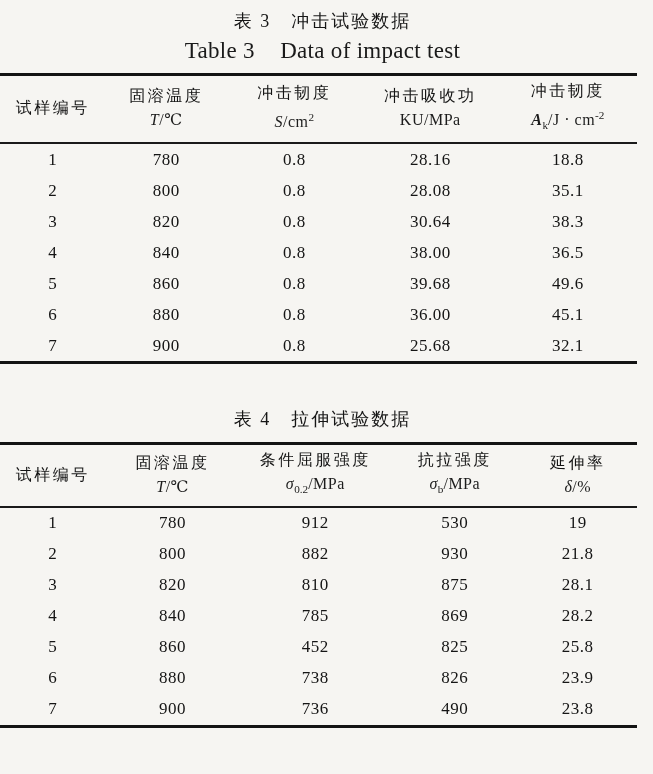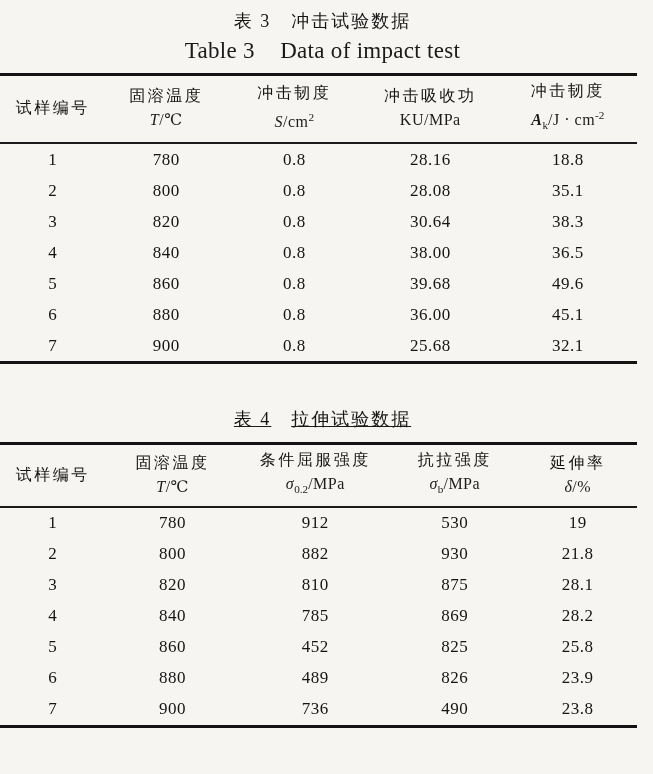--- a/index.html
+++ b/index.html
@@ -46,21 +46,21 @@
   .h-unit i.b { font-weight: bold; }
   .h-unit sub { font-size: 70%; vertical-align: -0.35em; letter-spacing: 0; }
   .h-unit sup { font-size: 70%; vertical-align: 0.55em; letter-spacing: 0; }
 
   table.dtable td {
     height: 31px; text-align: center; vertical-align: middle;
     font-size: 17px; letter-spacing: 0.5px; color: #151515;
     padding: 0;
   }
 
-  .table4-block { margin-top: 42px; text-decoration: underline; }
+  .table4-block { margin-top: 42px; }
 </style>
 </head>
 <body>
 
 <div class="page">
 
   <div class="caption-block">
     <div class="cap-zh">
       <span>表 3</span><span class="cap-gap"></span><span>冲击试验数据</span>
     </div>
@@ -222,21 +222,21 @@
         <tr>
           <td>5</td>
           <td>860</td>
           <td>452</td>
           <td>825</td>
           <td>25.8</td>
         </tr>
         <tr>
           <td>6</td>
           <td>880</td>
-          <td>489</td>
+          <td>738</td>
           <td>826</td>
           <td>23.9</td>
         </tr>
         <tr>
           <td>7</td>
           <td>900</td>
           <td>736</td>
           <td>490</td>
           <td>23.8</td>
         </tr>

